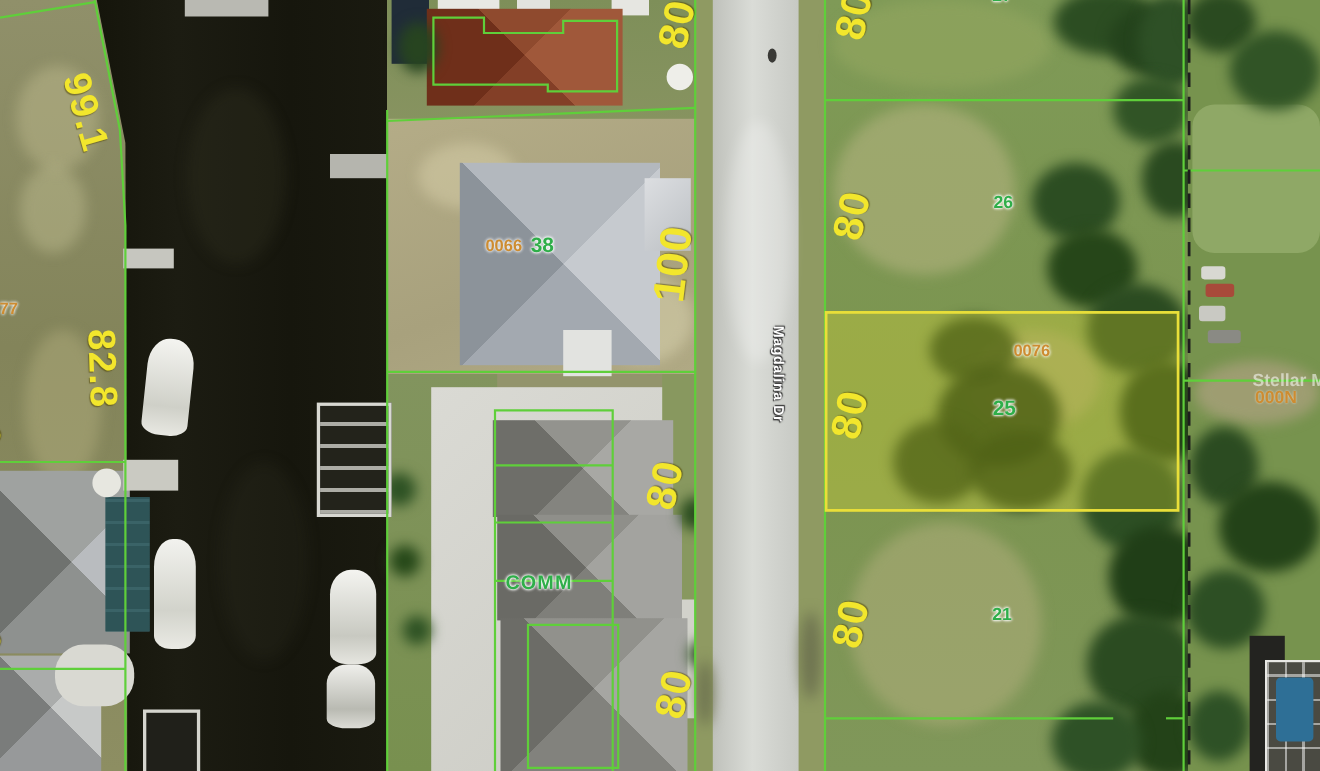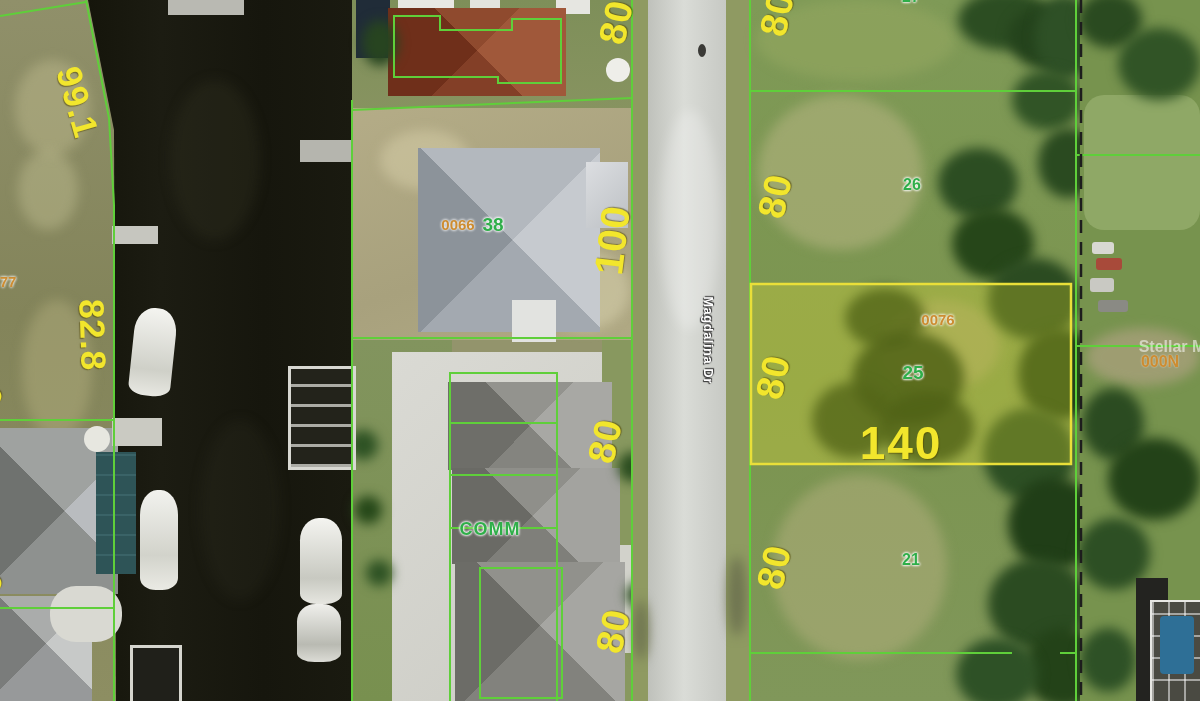--- a/index.html
+++ b/index.html
@@ -181,21 +181,20 @@
     <div class="lbl dim" style="left:-12px;top:395px;transform:translate(-50%,-50%) rotate(-80deg);">0</div>
     <div class="lbl dim" style="left:-12px;top:582px;transform:translate(-50%,-50%) rotate(-80deg);">0</div>
     <div class="lbl dim" style="left:616px;top:22px;transform:translate(-50%,-50%) rotate(-78deg);">80</div>
     <div class="lbl dim" style="left:612px;top:240px;transform:translate(-50%,-50%) rotate(-83deg);font-size:40px;">100</div>
     <div class="lbl dim" style="left:605px;top:441px;transform:translate(-50%,-50%) rotate(-78deg);">80</div>
     <div class="lbl dim" style="left:613px;top:631px;transform:translate(-50%,-50%) rotate(-78deg);">80</div>
     <div class="lbl dim" style="left:777px;top:14px;transform:translate(-50%,-50%) rotate(-78deg);">80</div>
     <div class="lbl dim" style="left:775px;top:196px;transform:translate(-50%,-50%) rotate(-78deg);">80</div>
     <div class="lbl dim" style="left:773px;top:377px;transform:translate(-50%,-50%) rotate(-78deg);">80</div>
     <div class="lbl dim" style="left:774px;top:567px;transform:translate(-50%,-50%) rotate(-78deg);">80</div>
-    <div class="lbl dim dim-xl" style="left:901px;top:443px;transform:translate(-50%,-50%);">140</div>
 
     <div class="lbl lot" style="left:911px;top:-3px;transform:translate(-50%,-50%);">27</div>
     <div class="lbl lot" style="left:912px;top:185px;transform:translate(-50%,-50%);">26</div>
     <div class="lbl lot lot-lg" style="left:913px;top:372px;transform:translate(-50%,-50%);">25</div>
     <div class="lbl lot" style="left:911px;top:560px;transform:translate(-50%,-50%);">21</div>
     <div class="lbl lot lot-lg" style="left:493px;top:224px;transform:translate(-50%,-50%);">38</div>
 
     <div class="lbl pid" style="left:458px;top:224px;transform:translate(-50%,-50%);">0066</div>
     <div class="lbl pid" style="left:938px;top:319px;transform:translate(-50%,-50%);">0076</div>
     <div class="lbl pid" style="left:8px;top:281px;transform:translate(-50%,-50%);">77</div>

